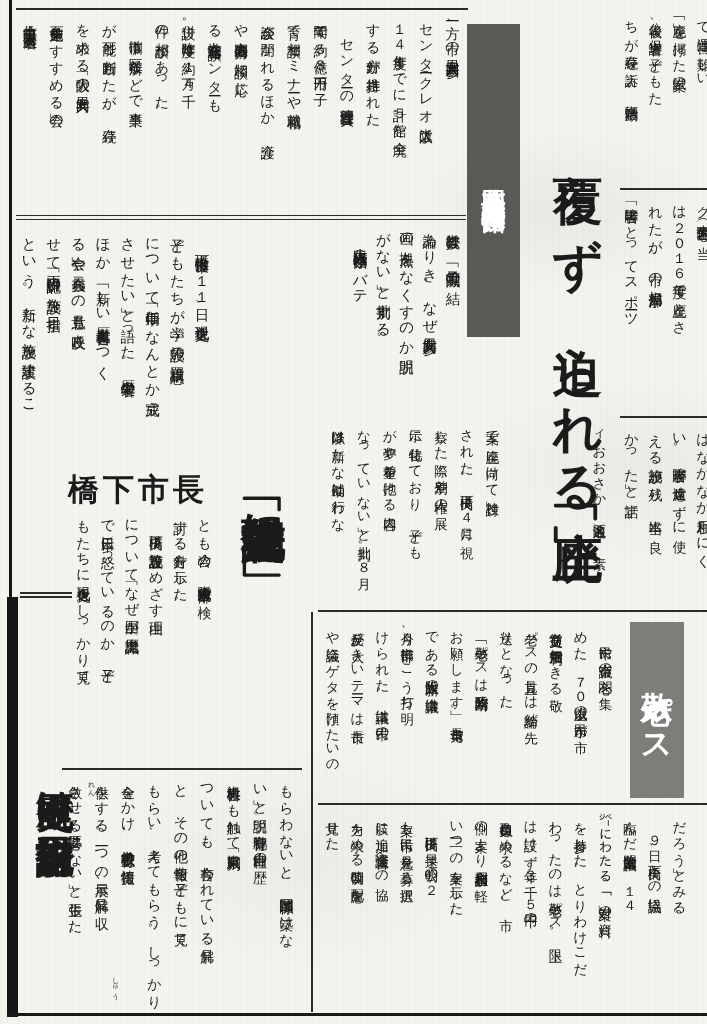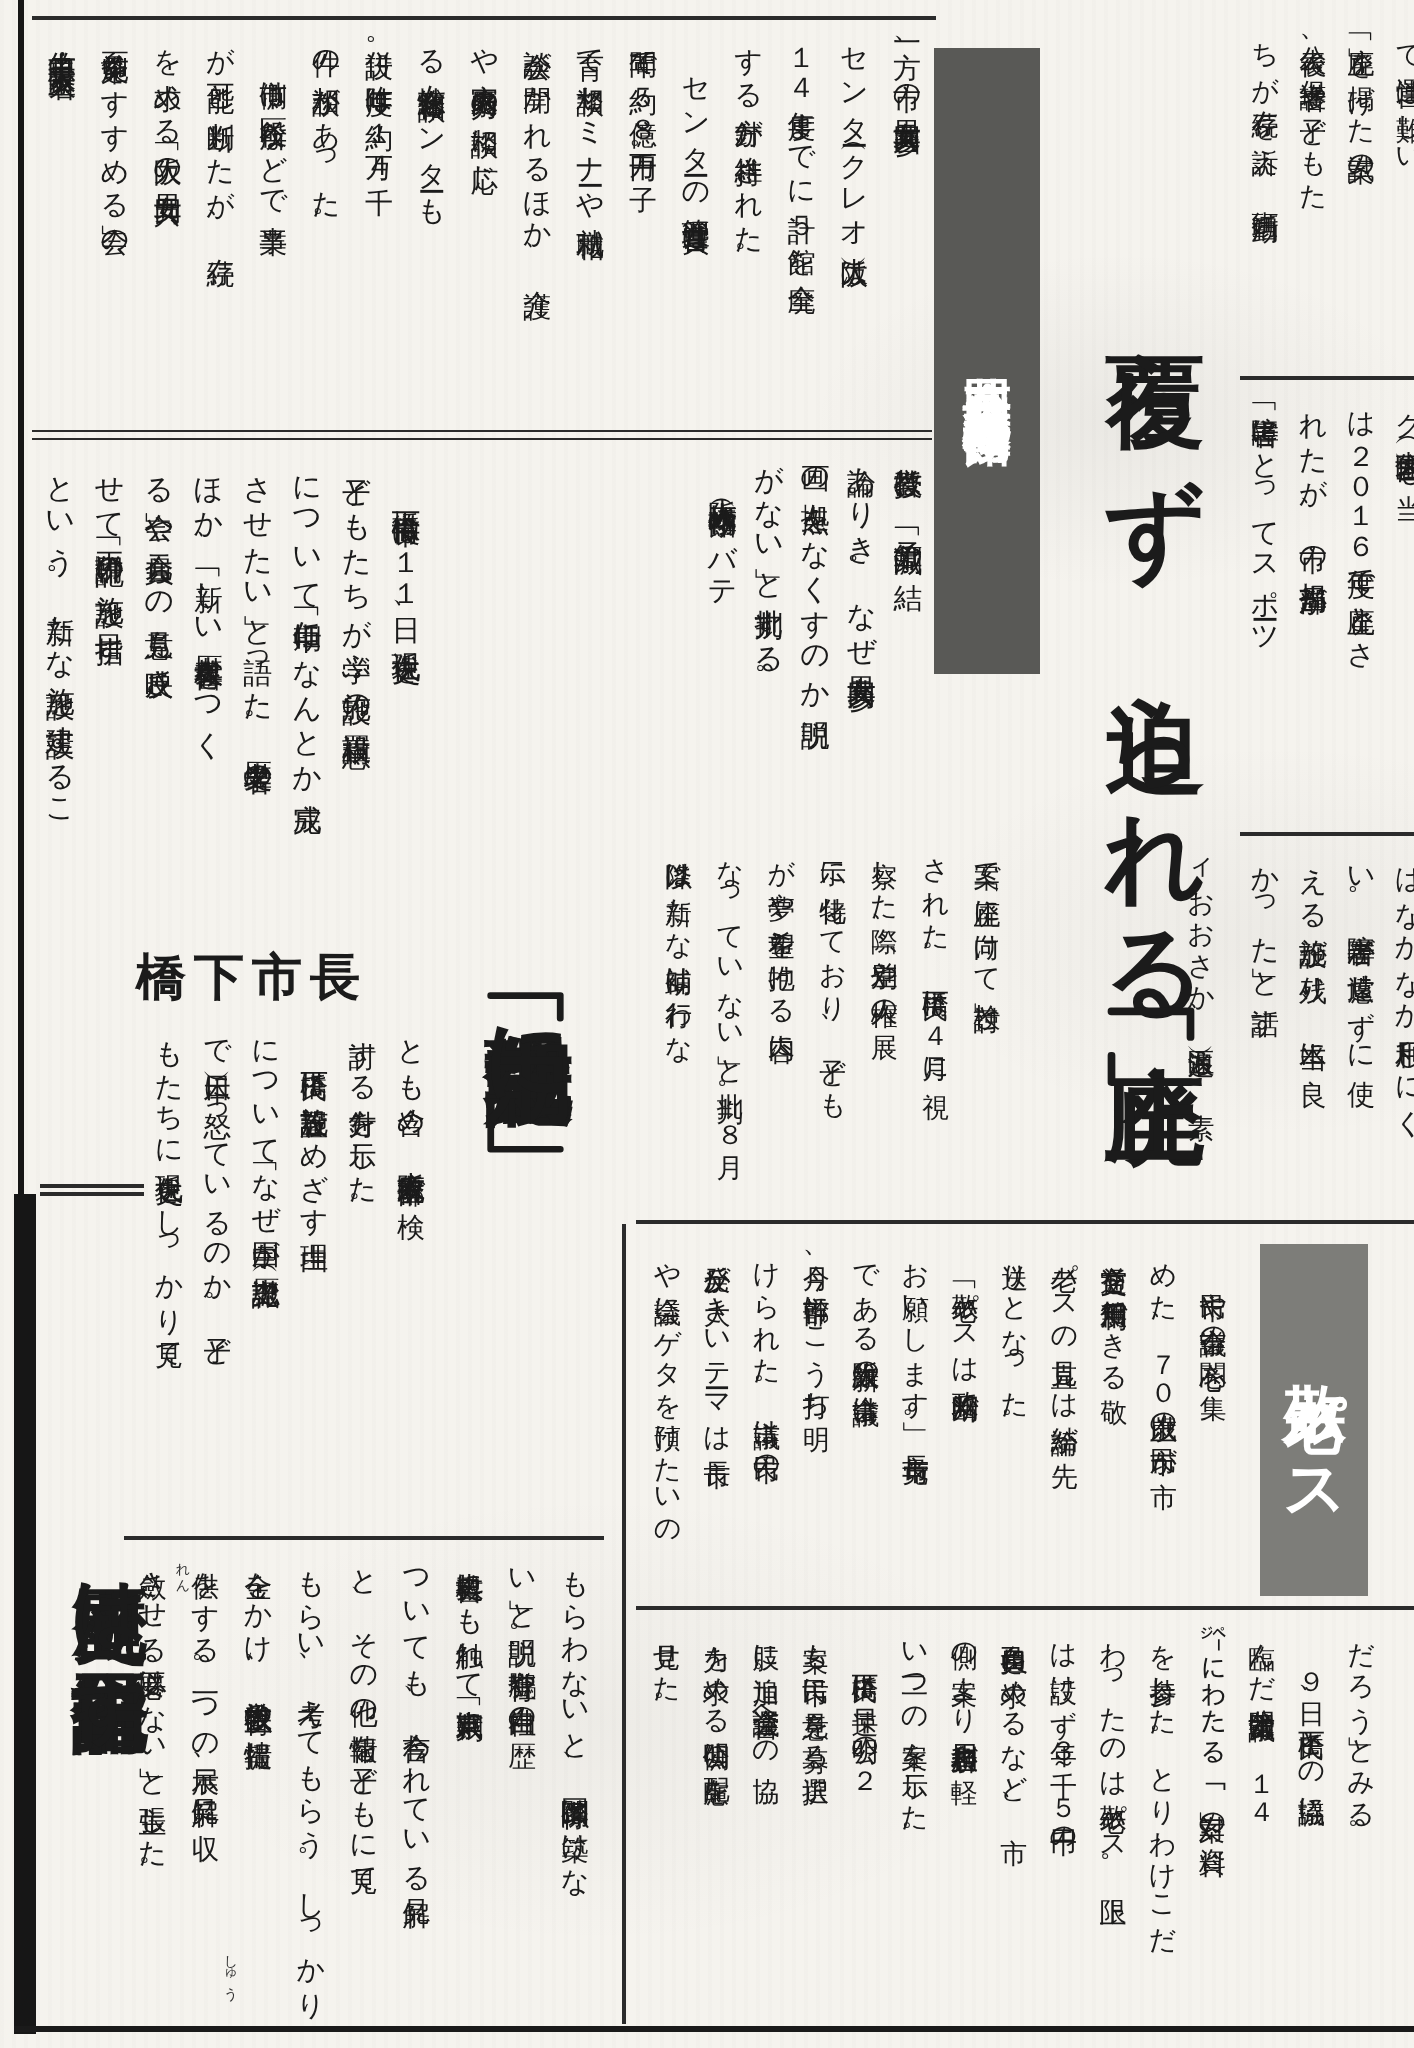--- a/index.html
+++ b/index.html
@@ -51,21 +51,21 @@
 
   .blk-h2{left:348px; top:222px; width:116px; height:188px; font-size:14.5px; line-height:23.2px;}
   .blk-d3r{left:588px; top:420px; width:24px; height:188px; font-size:13.5px; letter-spacing:.5px;}
   .blk-d3l{left:325px; top:420px; width:180px; height:188px; font-size:13.5px; line-height:25.7px;}
 
   .hl-second{left:230px; top:254px; width:64px; height:508px; font-size:44px; letter-spacing:0;}
   .blk-j1{left:16px; top:228px; width:198px; height:246px; font-size:14.5px; line-height:24.7px;}
   .label-name{
     position:absolute; left:68px; top:475px; width:116px; height:28px;
     font-family:"DejaVu Sans","Liberation Sans",sans-serif; font-weight:bold;
-    font-size:25px; letter-spacing:4px; line-height:28px; white-space:nowrap;
+    font-size:31px; letter-spacing:4px; line-height:28px; white-space:nowrap;
   }
   .blk-j2{left:72px; top:510px; width:145px; height:240px; font-size:14px; line-height:24.2px; letter-spacing:.5px;}
 
   .rule-hist-a{left:20px; top:592px; width:52px; height:1.5px;}
   .rule-hist-b{left:20px; top:596px; width:52px; height:1.5px;}
   .hl-left{left:30px; top:602px; width:50px; height:410px; font-size:38px; letter-spacing:0;}
 
   .rule-k2{left:62px; top:768px; width:240px; height:1.5px;}
   .blk-k2{left:62px; top:775px; width:238px; height:237px; font-size:14px; line-height:26.4px; letter-spacing:.5px;}
 

